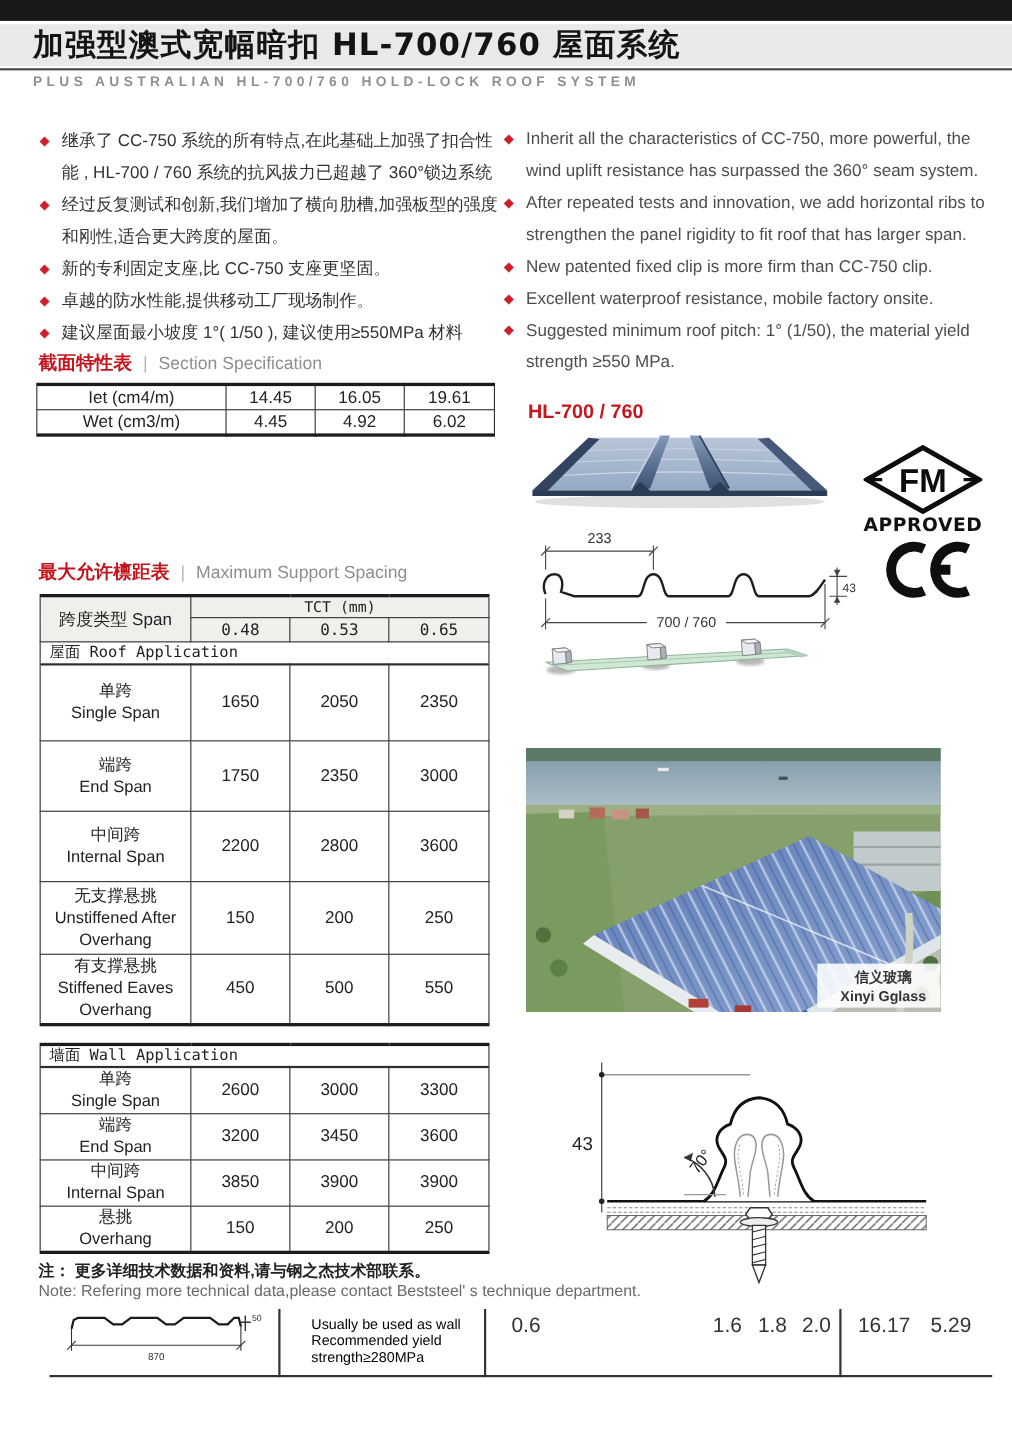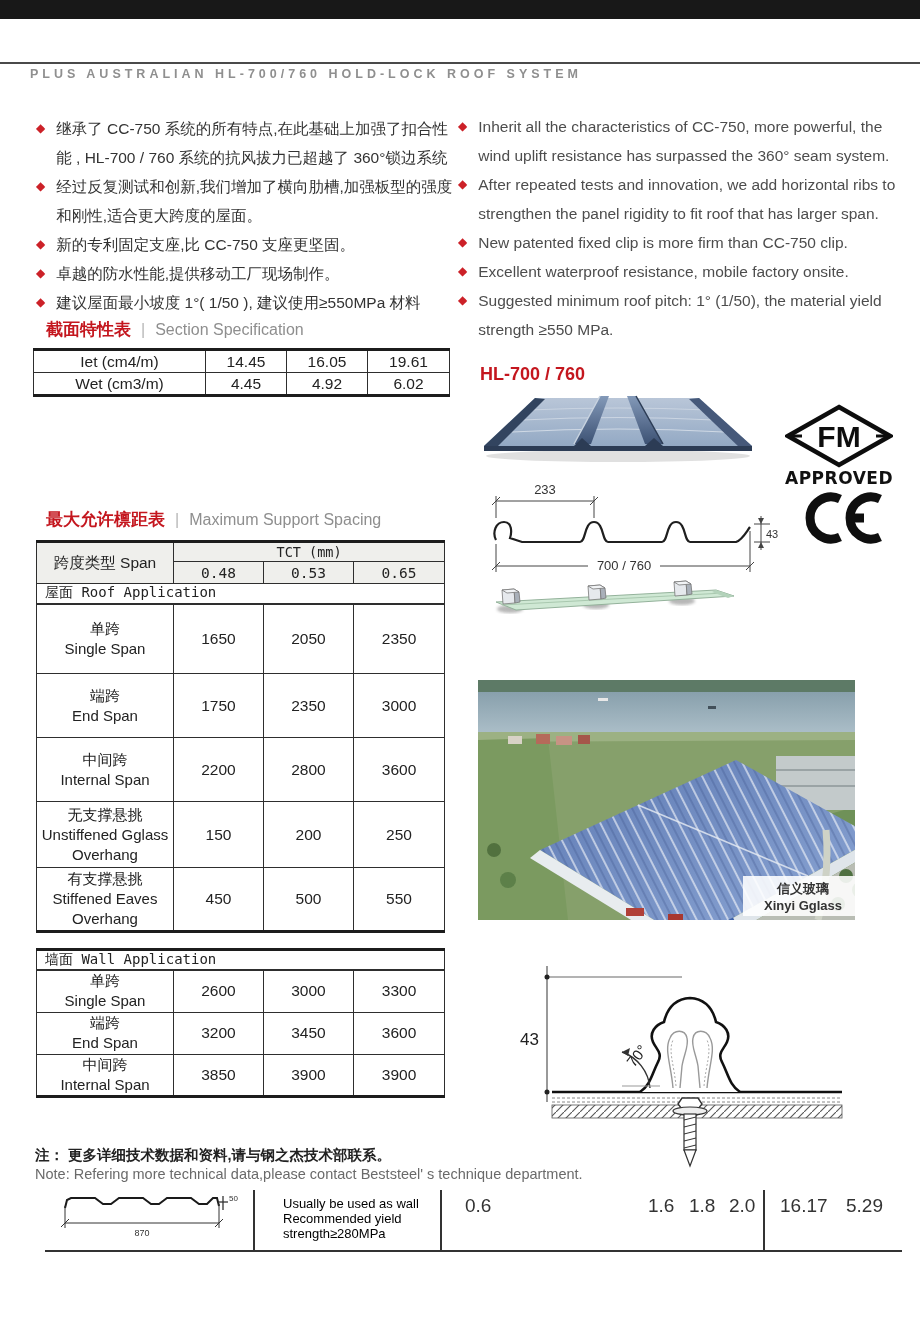--- a/index.html
+++ b/index.html
@@ -16,21 +16,21 @@
   
   .bullets { position:absolute; list-style:none; }
   .bullets-cn { left:36px; top:114px; width:420px; }
   .bullets-en { left:458px; top:112px; width:452px; }
   .bullets li { display:flex; margin:0; }
   .diamond { color:#cc2128; font-size:12px; line-height:29px; margin-right:11px; flex:0 0 auto; }
   .bullets-cn .btxt { font-size:15.5px; line-height:29px; color:#333; }
   .bullets-en .btxt { font-size:15.5px; line-height:29px; color:#4d4d4d; }
 
   
-  .sec-head { position:absolute; white-space:nowrap;margin-left:11px; }
+  .sec-head { position:absolute; white-space:nowrap; }
   .sec-head .cn { font-size:17px; font-weight:bold; color:#c4161e; }
   .sec-head .sep { font-size:16px; color:#b5b5b5; margin:0 10px; }
   .sec-head .en { font-size:16px; color:#8e8e8e; }
 
   
   table { border-collapse:collapse; table-layout:fixed; position:absolute; background:#fff; }
   td { border:1px solid #2e2e2e; text-align:center; vertical-align:middle; color:#222; }
   .mono { font-family:"DejaVu Sans Mono", monospace; }
   .gray-bg { background:#efefec; }
 
@@ -70,20 +70,23 @@
   .approved-text { position:absolute; left:785px; top:468px; width:108px; text-align:center; font-size:17px; font-weight:bold; color:#111; letter-spacing:0.5px; font-family:"DejaVu Sans","Liberation Sans",sans-serif; }
   .photo-wrap { position:absolute; left:478px; top:680px; width:377px; height:240px; overflow:hidden; }
   svg text { font-family:"Liberation Sans", sans-serif; }
 </style>
 </head>
 <body>
 
 <div id="page">
 
   <div class="top-bar"></div>
+  <div class="title-band">
+    <h1>加强型澳式宽幅暗扣 HL-700/760 屋面系统</h1>
+  </div>
   <div class="subtitle-rule"></div>
   <div class="subtitle">PLUS AUSTRALIAN HL-700/760 HOLD-LOCK ROOF SYSTEM</div>
 
   <ul class="bullets bullets-cn">
     <li>
         <span class="diamond">◆</span>
         <span class="btxt">继承了 CC-750 系统的所有特点,在此基础上加强了扣合性能 , HL-700 / 760 系统的抗风拔力已超越了 360°锁边系统</span>
       </li>
     <li>
         <span class="diamond">◆</span>
@@ -189,21 +192,21 @@
       <td>2350</td>
       <td>3000</td>
     </tr>
     <tr style="height:64px">
       <td class="lbl"><span class="cnl">中间跨</span><br><span class="enl">Internal Span</span></td>
       <td>2200</td>
       <td>2800</td>
       <td>3600</td>
     </tr>
     <tr style="height:66px">
-      <td class="lbl"><span class="cnl">无支撑悬挑</span><br><span class="enl">Unstiffened Gglass</span><br><span class="enl">Overhang</span></td>
+      <td class="lbl"><span class="cnl">无支撑悬挑</span><br><span class="enl">Unstiffened After</span><br><span class="enl">Overhang</span></td>
       <td>150</td>
       <td>200</td>
       <td>250</td>
     </tr>
     <tr style="height:64px">
       <td class="lbl"><span class="cnl">有支撑悬挑</span><br><span class="enl">Stiffened Eaves</span><br><span class="enl">Overhang</span></td>
       <td>450</td>
       <td>500</td>
       <td>550</td>
     </tr>
@@ -231,20 +234,26 @@
       <td class="lbl"><span class="cnl">端跨</span><br><span class="enl">End Span</span></td>
       <td>3200</td>
       <td>3450</td>
       <td>3600</td>
     </tr>
     <tr style="height:42px">
       <td class="lbl"><span class="cnl">中间跨</span><br><span class="enl">Internal Span</span></td>
       <td>3850</td>
       <td>3900</td>
       <td>3900</td>
+    </tr>
+    <tr style="height:42px">
+      <td class="lbl"><span class="cnl">悬挑</span><br><span class="enl">Overhang</span></td>
+      <td>150</td>
+      <td>200</td>
+      <td>250</td>
     </tr>
     </tbody>
   </table>
 
   <div class="note-cn">注：  更多详细技术数据和资料,请与钢之杰技术部联系。</div>
   <div class="note-en">Note: Refering more technical data,please contact Beststeel' s technique department.</div>
 
   <div class="bottom-strip">
     <div class="vdiv" style="left:208px"></div>
     <div class="vdiv" style="left:395px"></div>

